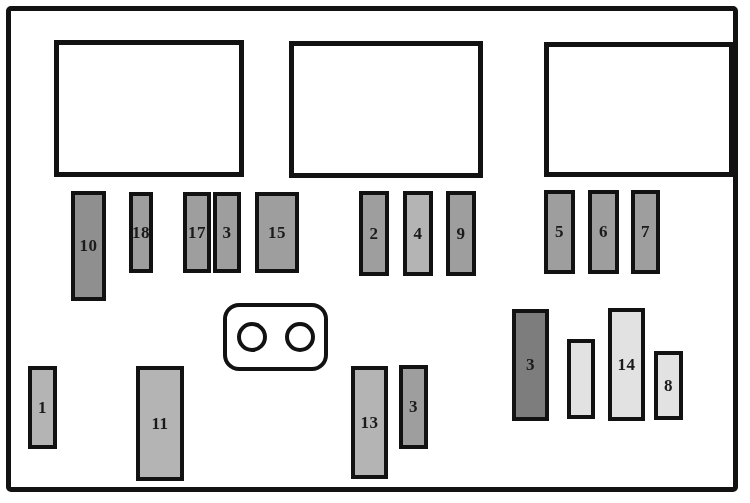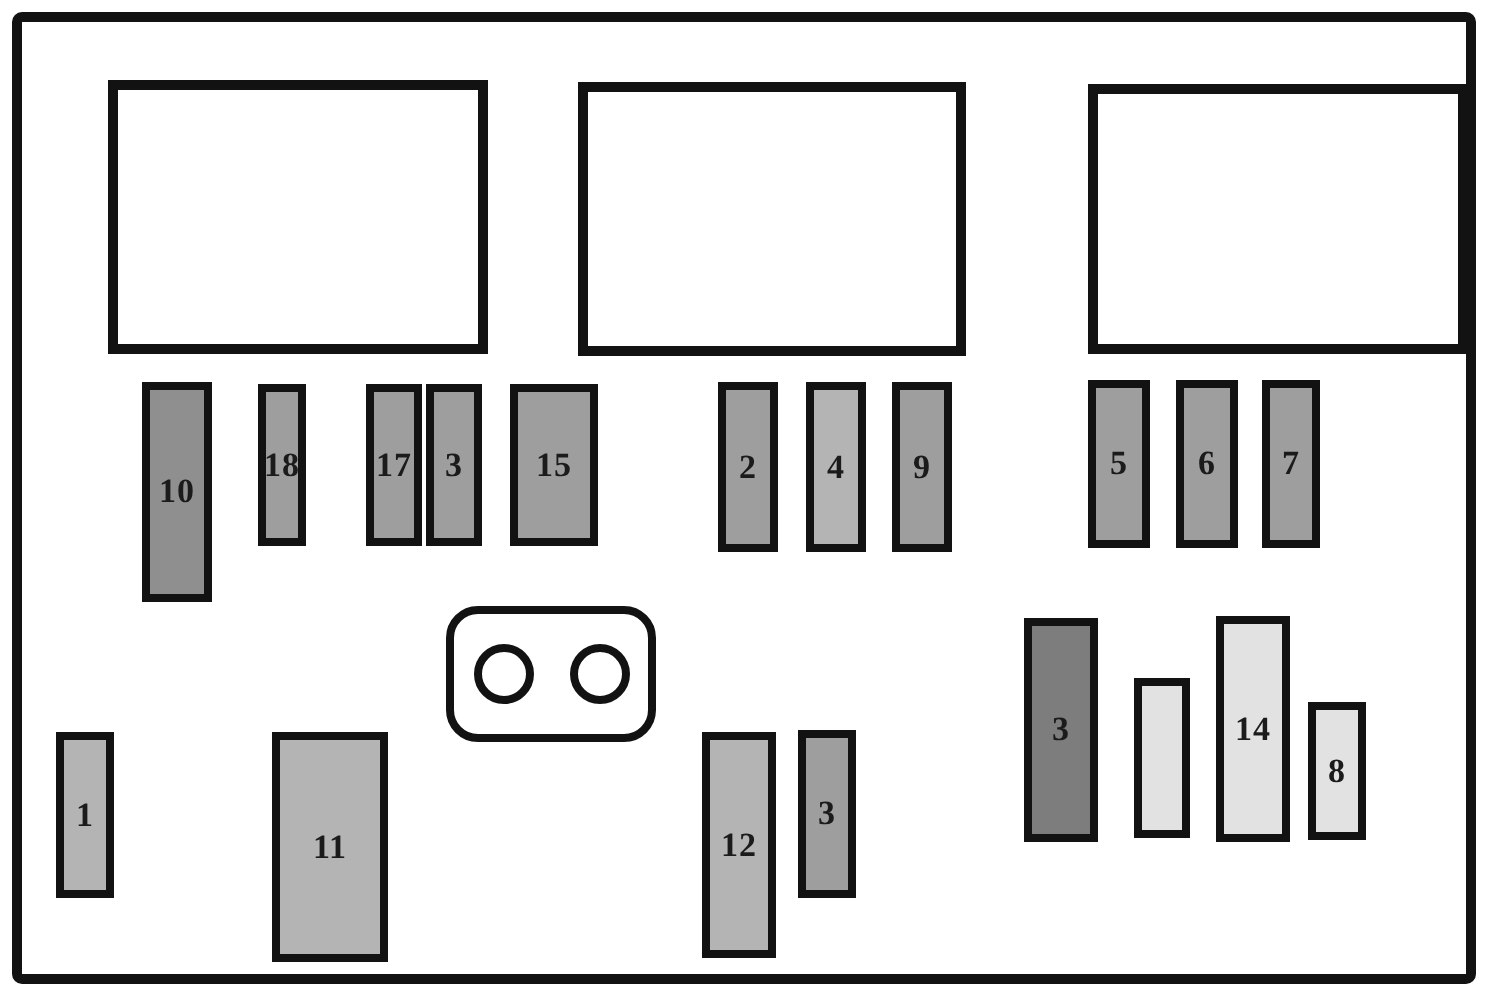--- a/index.html
+++ b/index.html
@@ -52,21 +52,21 @@
   .f17 { left: 160px; top: 181px; width: 28px; height: 81px; margin-left: 12px; }
   .f16 { left: 202px; top: 181px; width: 28px; height: 81px; }
   .f15 { left: 244px; top: 181px; width: 44px; height: 81px; }
   .f2  { left: 348px; top: 180px; width: 30px; height: 85px; }
   .f4  { left: 392px; top: 180px; width: 30px; height: 85px; }
   .f9  { left: 435px; top: 180px; width: 30px; height: 85px; }
   .f5  { left: 533px; top: 179px; width: 31px; height: 84px; }
   .f6  { left: 577px; top: 179px; width: 31px; height: 84px; }
   .f7  { left: 620px; top: 179px; width: 29px; height: 84px; }
   .f1  { left: 17px;  top: 355px; width: 29px; height: 83px; }
-  .f11 { left: 125px; top: 355px; width: 58px; height: 115px; }
+  .f11 { left: 125px; top: 355px; width: 48px; height: 115px; }
   .f13 { left: 340px; top: 355px; width: 37px; height: 113px; }
   .f3  { left: 388px; top: 354px; width: 29px; height: 84px; }
   .f12 { left: 501px; top: 298px; width: 37px; height: 112px; }
   .fx  { left: 556px; top: 328px; width: 28px; height: 80px; }
   .f14 { left: 597px; top: 297px; width: 37px; height: 113px; }
   .f8  { left: 643px; top: 340px; width: 29px; height: 69px; }
 
   .connector {
     position: absolute;
     left: 212px; top: 292px;
@@ -112,21 +112,21 @@
     <div class="fuse f6 shade-medium">6</div>
     <div class="fuse f7 shade-medium">7</div>
 
     <div class="connector">
       <div class="socket"></div>
       <div class="socket"></div>
     </div>
 
     <div class="fuse f1 shade-light">1</div>
     <div class="fuse f11 shade-light">11</div>
-    <div class="fuse f13 shade-light">12</div>
+    <div class="fuse f13 shade-light">13</div>
     <div class="fuse f3 shade-medium">3</div>
 
     <div class="fuse f12 shade-dark">3</div>
     <div class="fuse fx shade-lightest"></div>
     <div class="fuse f14 shade-lightest">14</div>
     <div class="fuse f8 shade-lightest">8</div>
 
   </div>
 </div>
 

